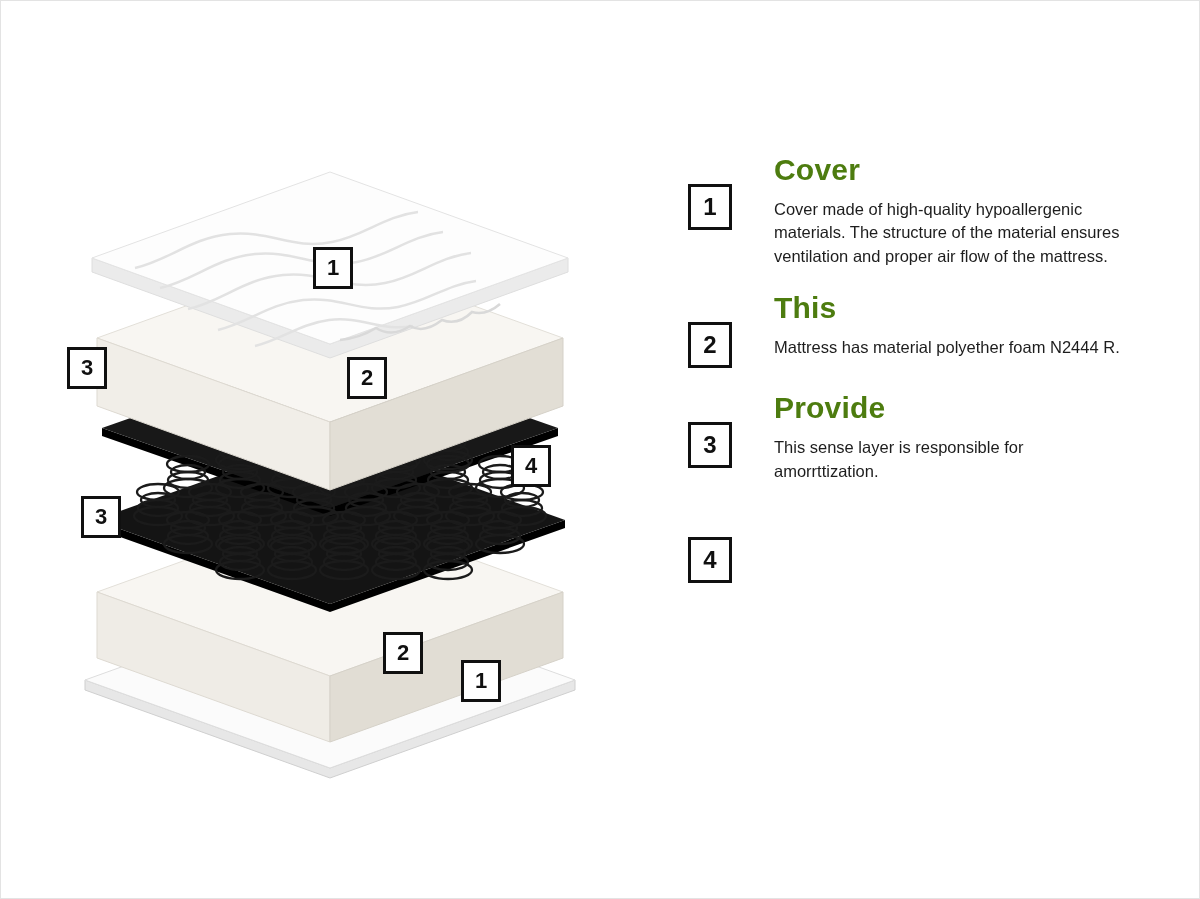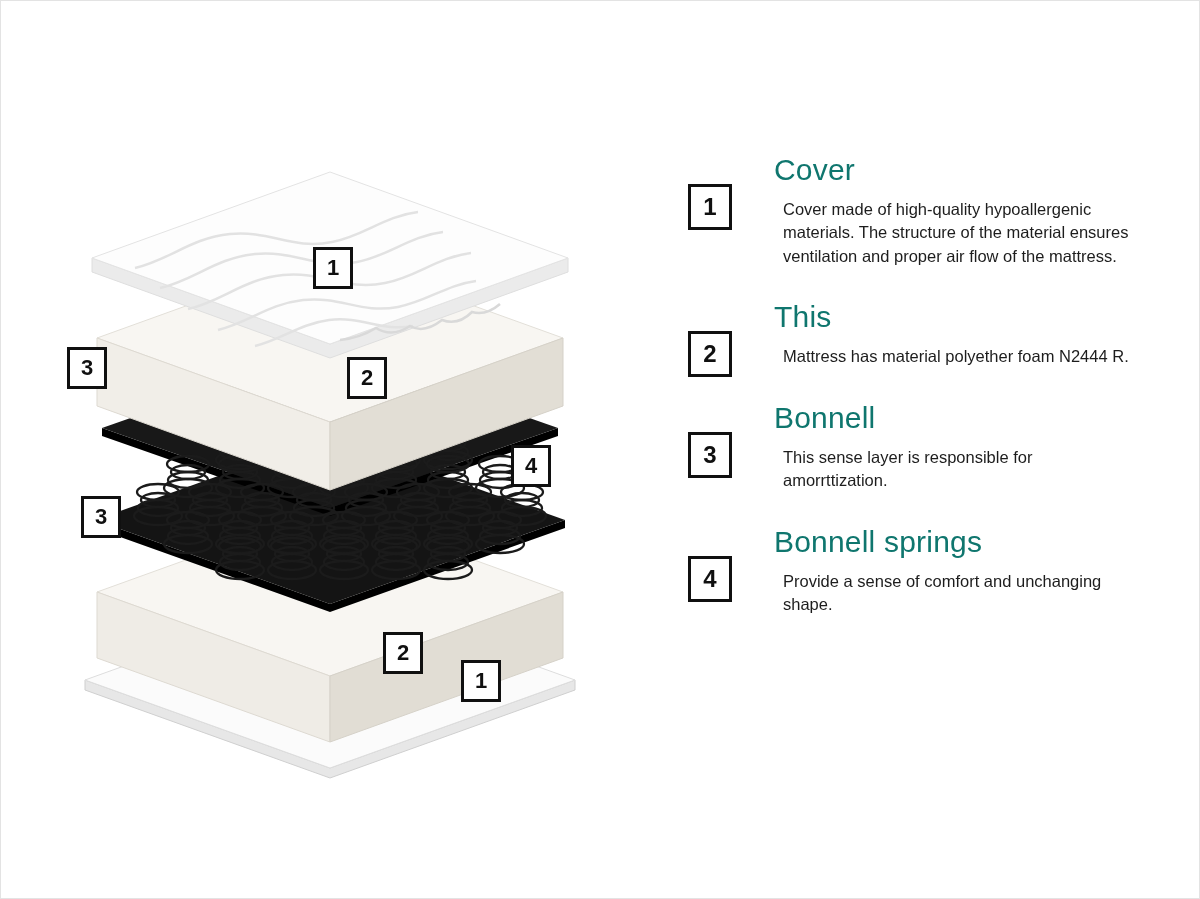--- a/index.html
+++ b/index.html
@@ -21,25 +21,25 @@
 
   
   .legend{position:absolute;left:678px;top:152px;width:480px;}
   .legend-item{display:grid;grid-template-columns:52px 1fr;column-gap:44px;margin-bottom:22px;}
   .legend-num{
     width:38px;height:40px;margin-left:10px;margin-top:32px;background:#fff;
     border:3px solid #101010;display:flex;align-items:center;justify-content:center;
     font-size:24px;font-weight:bold;color:#101010;line-height:1;
   }
   .legend-text h2{
-    margin:0 0 10px 0;font-size:30px;font-weight:normal;color:#0f766e;line-height:1.2;
+    margin:0 0 10px 0;font-size:30px;font-weight:bold;color:#4d7c0f;line-height:1.2;
     letter-spacing:.2px;
   }
   .legend-text p{
-    margin:9px;font-size:16.5px;line-height:1.42;color:#1d1d1d;max-width:352px;
+    margin:0;font-size:16.5px;line-height:1.42;color:#1d1d1d;max-width:352px;
   }
 </style>
 </head>
 <body>
 
 <div class="frame"></div>
 
 <div class="diagram">
   <svg viewBox="0 0 600 680">
     <defs>
@@ -150,26 +150,22 @@
     <div class="legend-num">2</div>
     <div class="legend-text">
       <h2>This</h2>
       <p>Mattress has material polyether foam N2444 R.</p>
     </div>
   </div>
 
   <div class="legend-item">
     <div class="legend-num">3</div>
     <div class="legend-text">
-      <h2>Bonnell</h2>
+      <h2>Provide</h2>
       <p>This sense layer is responsible for amorrttization.</p>
     </div>
   </div>
 
   <div class="legend-item">
     <div class="legend-num">4</div>
-    <div class="legend-text">
-      <h2>Bonnell springs</h2>
-      <p>Provide a sense of comfort and unchanging shape.</p>
-    </div>
   </div>
 
 </div>
 
 </body></html>

